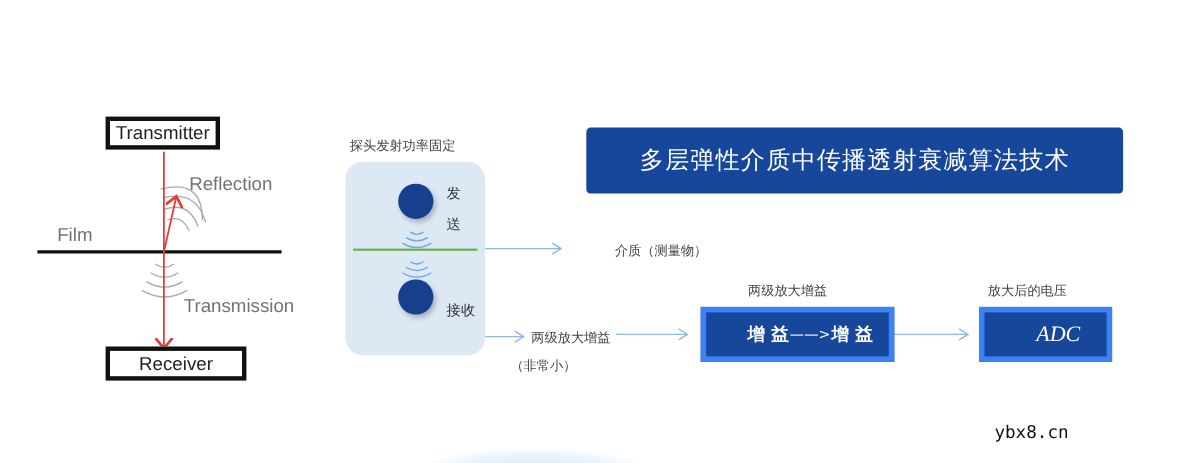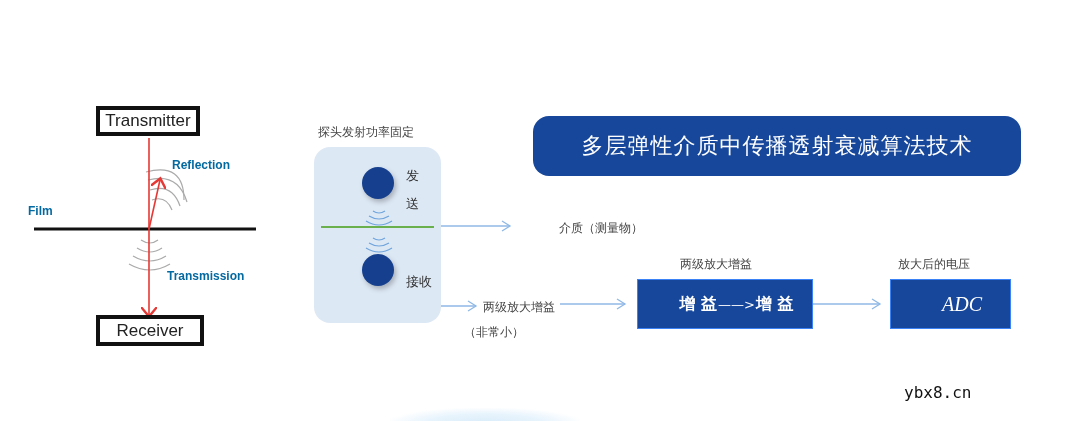--- a/index.html
+++ b/index.html
@@ -5,38 +5,38 @@
     html, body { margin: 0; padding: 0; background: #ffffff; }
     body { width: 1080px; height: 421px; position: relative; overflow: hidden;
            font-family: "DejaVu Sans", "Liberation Sans", sans-serif; }
     .abs { position: absolute; }
     svg.layer { position: absolute; left: 0; top: 0; }
 
     
     .lbox { position: absolute; border: 4px solid #111; background: #fff;
             font-family: "Liberation Sans", sans-serif; font-size: 17px; color: #222;
             text-align: center; box-sizing: border-box; }
-    .llabel { position: absolute; font-family: "Liberation Sans", sans-serif; font-size: 12px; color: #0369a1; font-weight: bold; }
+    .llabel { position: absolute; font-family: "Liberation Sans", sans-serif; font-size: 17px; color: #737373; }
 
     
     .probe { position: absolute; left: 314px; top: 147px; width: 127px; height: 176px;
              background: #dde8f5; border-radius: 16px; }
     .dot { position: absolute; width: 32px; height: 32px; border-radius: 50%;
            background: #16408e; box-shadow: 2px 3px 5px rgba(0,0,0,0.25); }
     .cjk { font-family: "DejaVu Sans", sans-serif; color: #444; font-size: 12px; }
     .cjk-bold { font-family: "DejaVu Sans", sans-serif; color: #333; font-size: 13px; }
 
     .title-banner { position: absolute; left: 533px; top: 116px; width: 488px; height: 60px;
-                    background: #17479b; border-radius: 16px; color: #fff;
+                    background: #17479b; border-radius: 4px; color: #fff;
                     display: flex; align-items: center; justify-content: center;
                     font-family: "DejaVu Sans", sans-serif; font-size: 22px; letter-spacing: 1px; }
 
     .bluebox { position: absolute; background: #17479b; color: #fff;
                display: flex; align-items: center; justify-content: center;
-               border: 1px solid #3b82f6; box-sizing: border-box; padding-left: 23px; }
+               border: 5px solid #3b82f6; box-sizing: border-box; padding-left: 23px; }
     .watermark { position: absolute; left: 904px; top: 383px; font-family: "DejaVu Sans Mono", monospace;
                  font-size: 16px; color: #111; }
     .glow { position: absolute; left: 390px; top: 408px; width: 190px; height: 16px;
             background: radial-gradient(ellipse at 50% 100%, #d8ecfa 0%, #e8f4fd 45%, rgba(255,255,255,0) 75%); }
   </style>
 </head>
 <body>
 
 <svg class="layer" width="1080" height="421">
   <defs>
@@ -69,24 +69,24 @@
 
   <line x1="435" y1="226" x2="510" y2="226" stroke="#8fb8e6" stroke-width="1.3" marker-end="url(#blueArrow)"></line>
   <polyline points="377,287 377,306 476,306" fill="none" stroke="#8fb8e6" stroke-width="1.3" marker-end="url(#blueArrow)"></polyline>
   <line x1="560" y1="304" x2="625" y2="304" stroke="#8fb8e6" stroke-width="1.3" marker-end="url(#blueArrow)"></line>
   <line x1="812" y1="304" x2="880" y2="304" stroke="#8fb8e6" stroke-width="1.3" marker-end="url(#blueArrow)"></line>
 </svg>
 
 <div class="lbox" style="left:96px; top:106px; width:104px; height:30px; line-height:22px;">
   <span>Transmitter</span>
 </div>
-<div class="lbox" style="left:96px; top:315px; width:108px; height:31px; line-height:23px;">
+<div class="lbox" style="left:96px; top:315px; width:128px; height:31px; line-height:23px;">
   <span>Receiver</span>
 </div>
-<div class="llabel" style="left:28px; top:204px;">Film</div>
+<div class="llabel" style="left:52px; top:204px;">Film</div>
 <div class="llabel" style="left:172px; top:158px;">Reflection</div>
 <div class="llabel" style="left:167px; top:269px;">Transmission</div>
 
 <div class="abs cjk" style="left:318px; top:124px;">探头发射功率固定</div>
 <div class="probe">
   <div class="dot" style="left:48px; top:20px;"></div>
   <div class="abs cjk-bold" style="left:92px; top:20px;">发</div>
   <div class="abs cjk-bold" style="left:92px; top:48px;">送</div>
   <svg class="abs" style="left:45px; top:58px;" width="40" height="100">
     <g fill="none" stroke="#6fa4dc" stroke-width="1.2">

